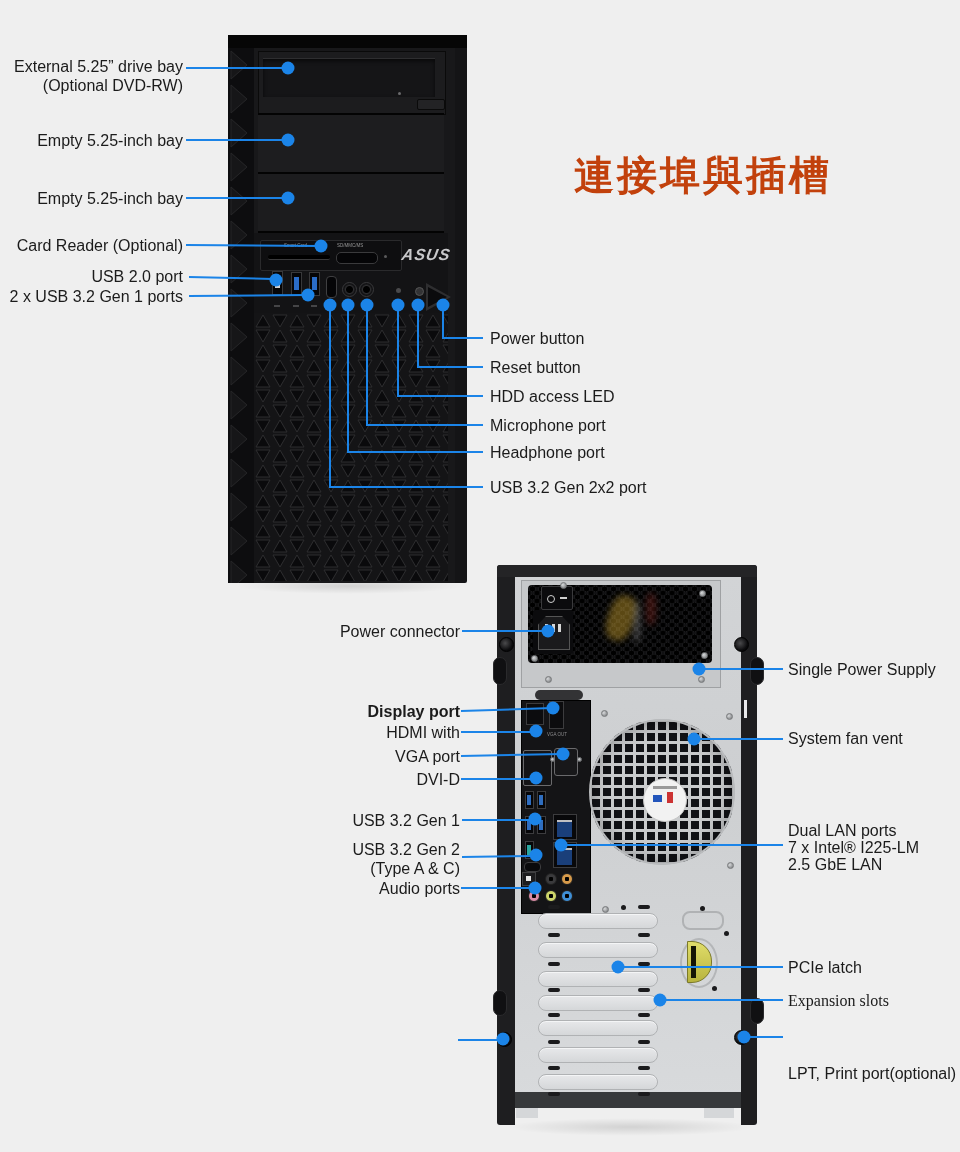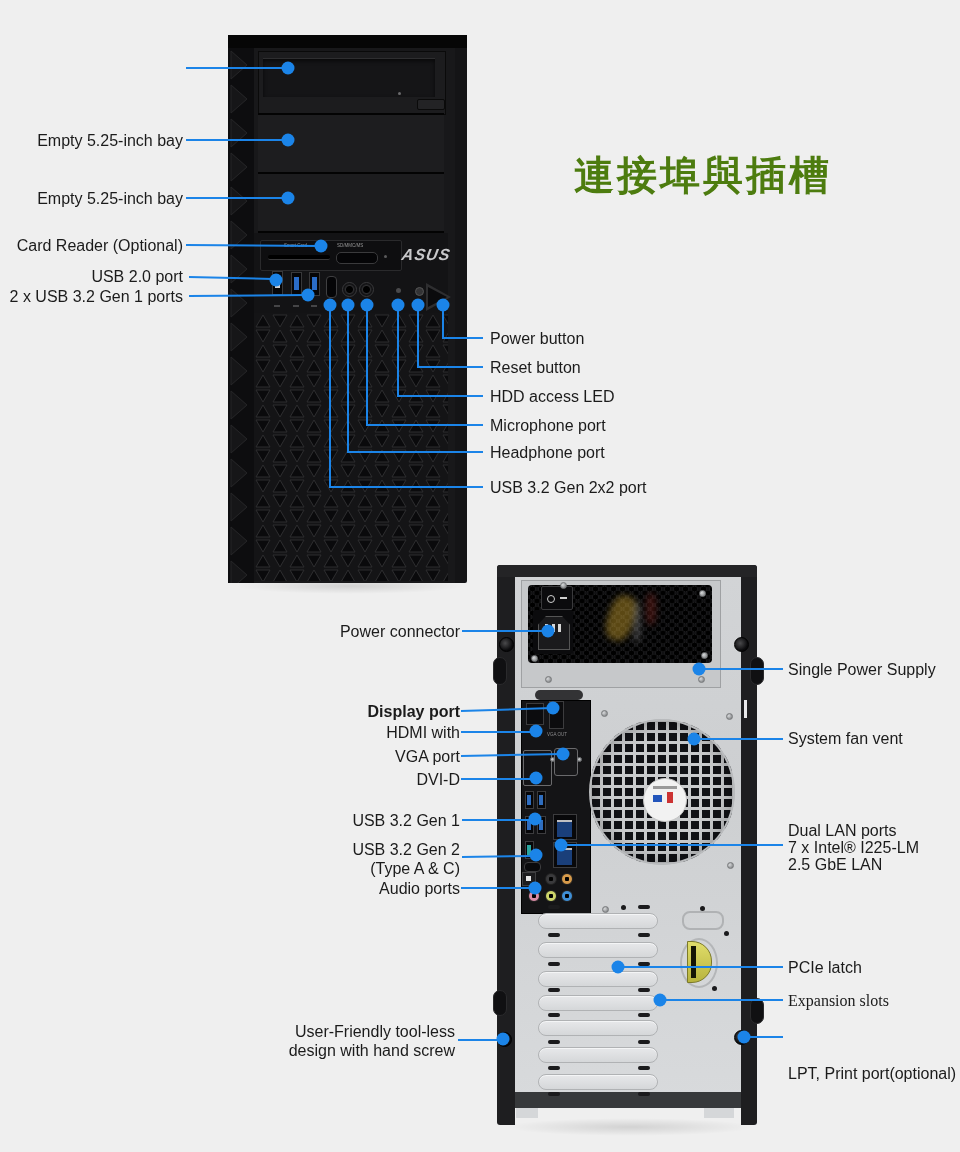--- a/index.html
+++ b/index.html
@@ -6,21 +6,21 @@
   body{background:#efefef;}
   #stage{position:relative;width:960px;height:1152px;background:#efefef;overflow:hidden;
          font-family:"Liberation Sans",sans-serif;}
   .abs{position:absolute;}
   
   .lbl{position:absolute;font-size:16px;line-height:19px;color:#1b1b1b;white-space:nowrap;z-index:6;}
   .lbl.ra{text-align:right;}
   .lbl .ln{display:block;}
   .lbl.tight{line-height:17px;}
   .title{position:absolute;left:574px;top:148px;font-family:"DejaVu Sans",sans-serif;
-         font-size:40px;font-weight:600;letter-spacing:3px;color:#4d7c0f;z-index:6;}
+         font-size:40px;font-weight:600;letter-spacing:3px;color:#c2410c;z-index:6;}
   
   .callouts{position:absolute;left:0;top:0;z-index:5;pointer-events:none;}
   .callouts path{stroke:#1b84e8;stroke-width:2;fill:none;}
   .callouts circle{fill:#1b84e8;}
   
   .screw{position:absolute;width:7px;height:7px;border-radius:50%;box-sizing:border-box;
          background:radial-gradient(circle at 35% 35%,#d8dadc,#8e9092 70%);border:1px solid #77797b;}
   .bdot{position:absolute;border-radius:50%;background:#1a1a1c;}
   .knob{position:absolute;width:15px;height:15px;border-radius:50%;box-sizing:border-box;
         background:radial-gradient(circle at 40% 40%,#4a4a4c,#0a0a0c 65%);border:1px solid #000;}
@@ -351,20 +351,24 @@
         <circle cx="660" cy="1000" r="6.5"></circle>
       </g>
     <g>
         <path d="M744 1037 H783"></path>
         <circle cx="744" cy="1037" r="6.5"></circle>
       </g>
   </svg>
 
   <div class="title">連接埠與插槽</div>
 
+  <div class="lbl ra" style="right:777px;top:57px;">
+    <span class="ln">External 5.25” drive bay</span>
+    <span class="ln">(Optional DVD-RW)</span>
+  </div>
   <div class="lbl ra" style="right:777px;top:131px;">
     <span class="ln">Empty 5.25-inch bay</span>
   </div>
   <div class="lbl ra" style="right:777px;top:189px;">
     <span class="ln">Empty 5.25-inch bay</span>
   </div>
   <div class="lbl ra" style="right:777px;top:236px;">
     <span class="ln">Card Reader (Optional)</span>
   </div>
   <div class="lbl ra" style="right:777px;top:267px;">
@@ -410,24 +414,20 @@
   </div>
   <div class="lbl ra" style="right:500px;top:811px;">
     <span class="ln">USB 3.2 Gen 1</span>
   </div>
   <div class="lbl ra" style="right:500px;top:840px;">
     <span class="ln">USB 3.2 Gen 2</span>
     <span class="ln">(Type A &amp; C)</span>
   </div>
   <div class="lbl ra" style="right:500px;top:879px;">
     <span class="ln">Audio ports</span>
-  </div>
-  <div class="lbl ra" style="right:505px;top:1022px;">
-    <span class="ln">User-Friendly tool-less</span>
-    <span class="ln">design with hand screw</span>
   </div>
 
   <div class="lbl" style="left:788px;top:660px;text-align:right;">
     <span class="ln">Single Power Supply</span>
   </div>
   <div class="lbl" style="left:788px;top:729px;">
     <span class="ln">System fan vent</span>
   </div>
   <div class="lbl tight" style="left:788px;top:822px;">
     <span class="ln">Dual LAN ports</span>

